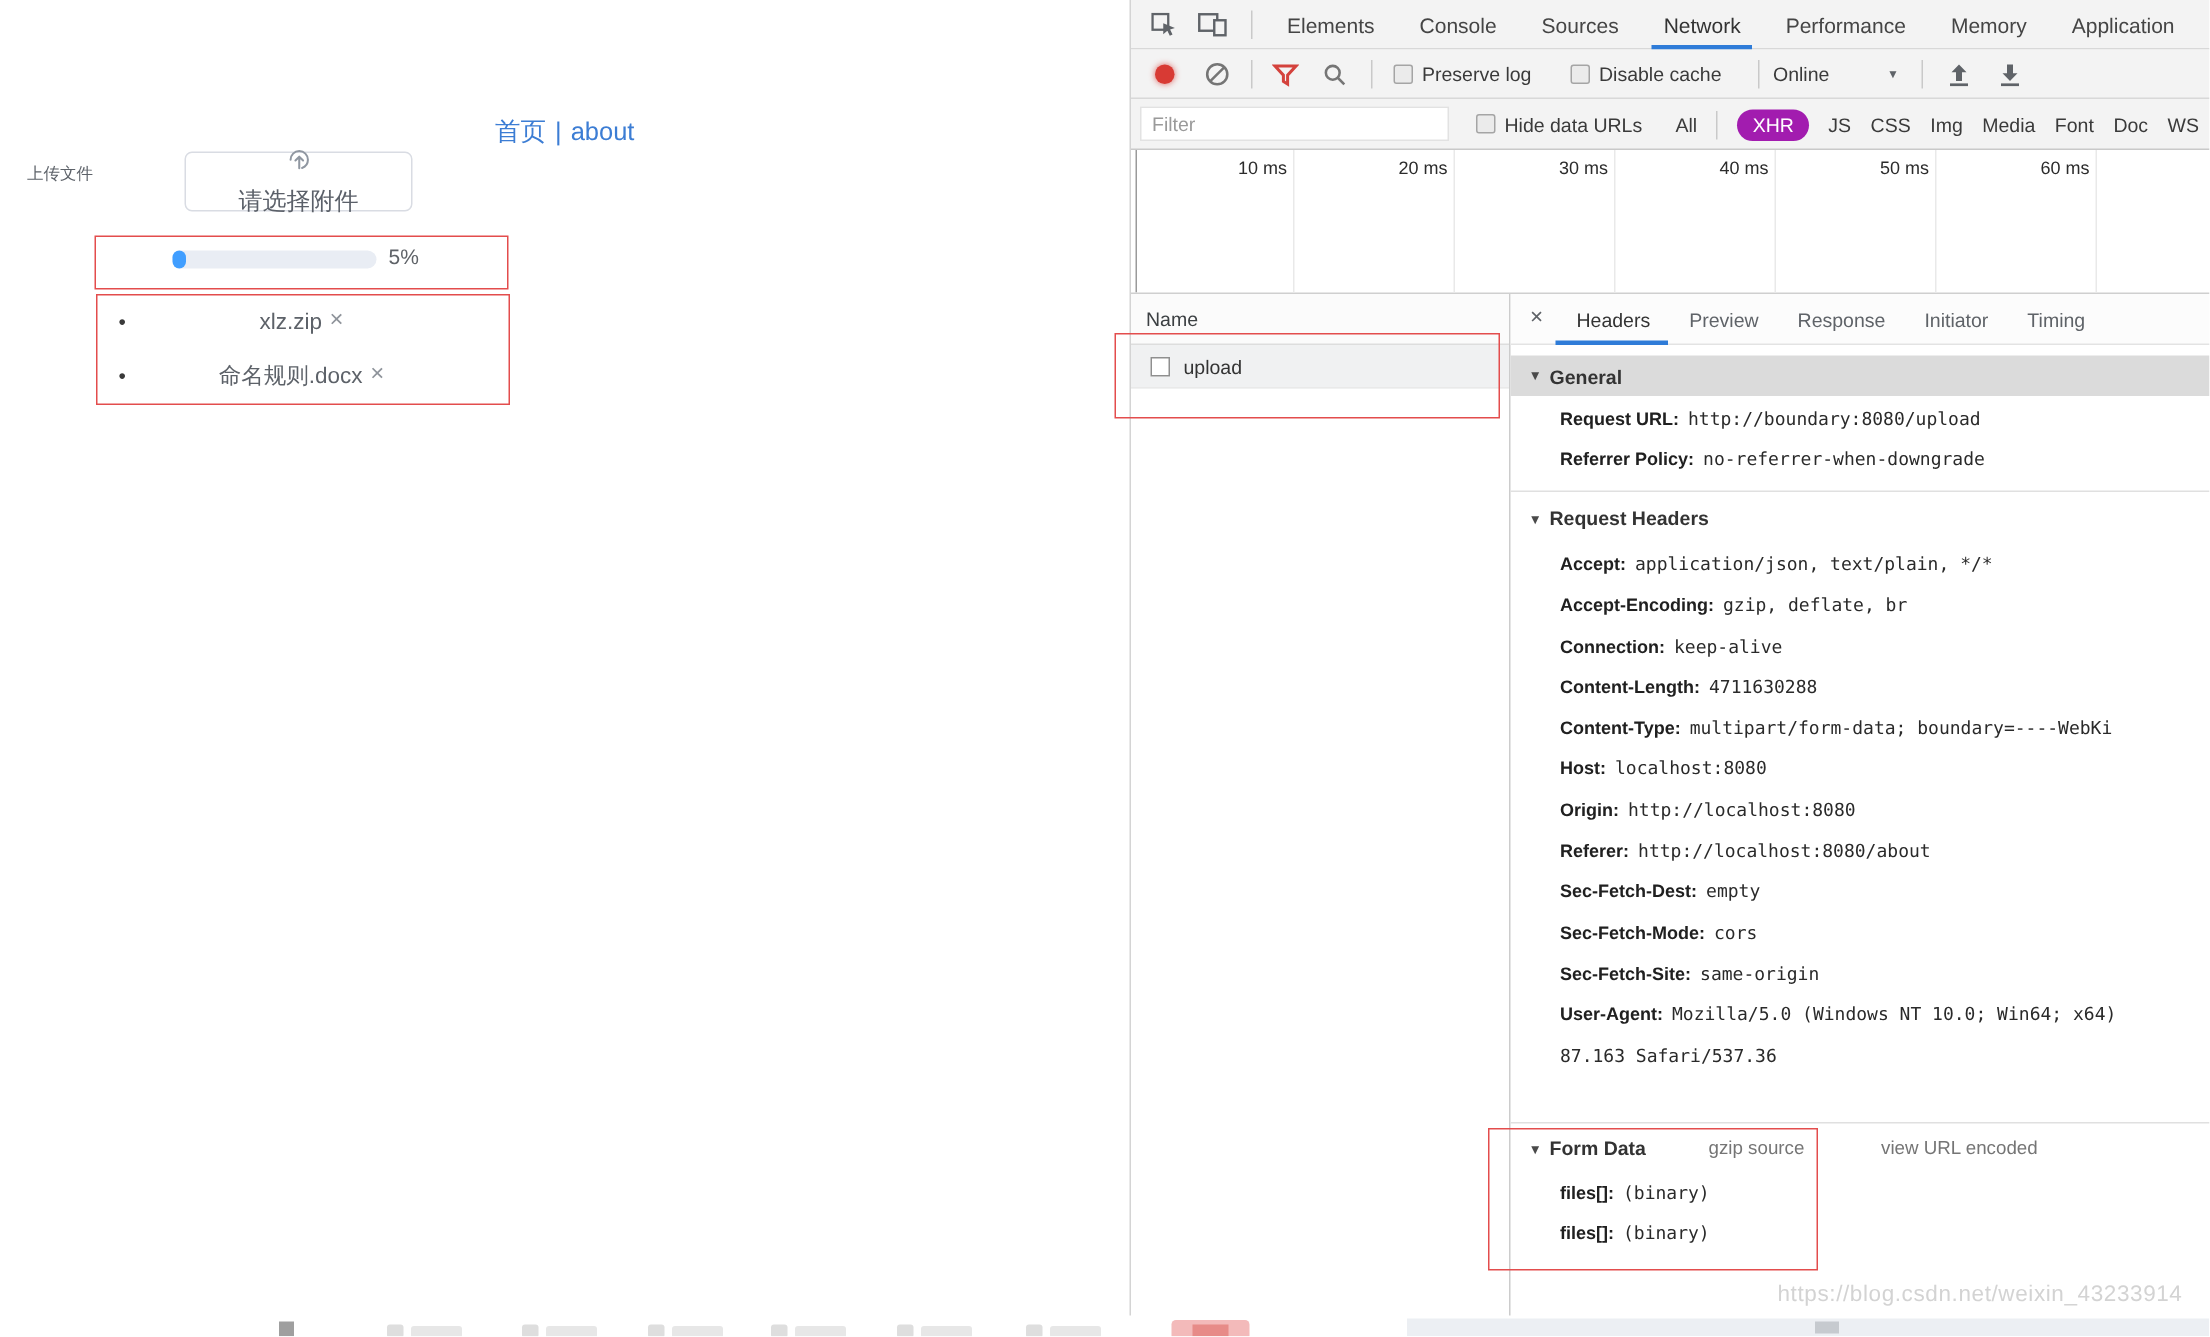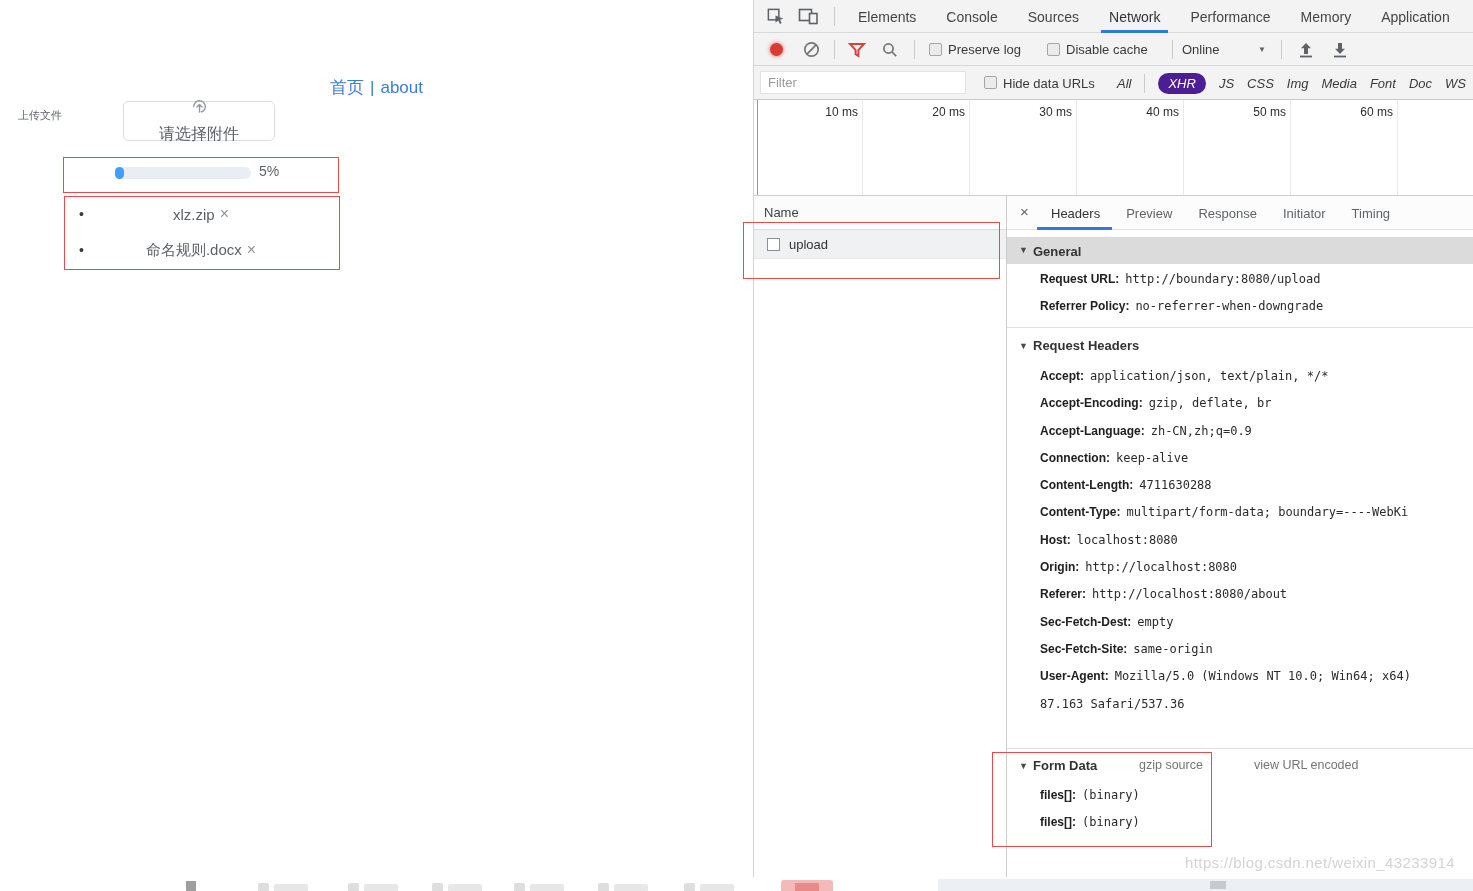--- a/index.html
+++ b/index.html
@@ -49,23 +49,23 @@
       border-radius:2px;box-sizing:border-box;cursor:pointer;}
   .tb-label{position:absolute;top:9px;font-size:13px;color:#3a3a3a;white-space:nowrap;}
   .dd-arrow{position:absolute;left:504px;top:12px;font-size:8px;color:#5f6368;}
 
   .dt-filterbar{position:absolute;left:0;top:66px;width:100%;height:34px;background:#f3f3f3;
       border-bottom:1px solid #c9c9c9;box-sizing:border-box;}
   .filter-input{position:absolute;left:6px;top:5px;width:206px;height:23px;border:1px solid #e2e2e2;
       background:#fff;font-size:13px;padding:0 7px;color:#333;box-sizing:border-box;outline:none;
       font-family:"Liberation Sans",sans-serif;}
   .filter-input::placeholder{color:#9a9a9a;}
-  .type-filters{position:absolute;left:363px;top:0;height:34px;display:flex;align-items:center;gap:13px;white-space:nowrap;font-style:italic;}
+  .type-filters{position:absolute;left:363px;top:0;height:34px;display:flex;align-items:center;gap:13px;white-space:nowrap;}
   .type-filter{color:#3a3a3a;font-size:13px;cursor:pointer;}
-  .type-filter.active{background:#4c1d95;color:#fff;padding:3px 10px;border-radius:11px;}
+  .type-filter.active{background:#a21caf;color:#fff;padding:3px 10px;border-radius:11px;}
 
   .dt-timeline{position:absolute;left:0;top:100px;width:100%;height:96px;background:#fff;
       border-bottom:1px solid #cfcfcf;box-sizing:border-box;overflow:hidden;}
   .tl-origin{position:absolute;left:3px;top:0;width:1px;height:100%;background:#9a9a9a;}
   .tl-grid{position:absolute;top:0;width:1px;height:100%;background:#e9e9e9;}
   .tl-label{position:absolute;top:5px;width:60px;text-align:right;font-size:12px;color:#2c2c2c;}
 
   .np-header{position:absolute;left:0;top:196px;width:252px;height:34px;border-bottom:1px solid #ddd;
       display:flex;align-items:center;padding-left:10px;font-size:13px;color:#3c4043;background:#fbfbfb;box-sizing:border-box;}
   .np-rows{position:absolute;left:0;top:230px;width:252px;}
@@ -301,42 +301,42 @@
 
       <div class="hdr-rows" style="top:167px;">
 
       <div class="hdr-row">
             <span class="hname">Accept:</span><span class="hval">application/json, text/plain, */*</span>
           </div>
           <div class="hdr-row">
             <span class="hname">Accept-Encoding:</span><span class="hval">gzip, deflate, br</span>
           </div>
           <div class="hdr-row">
-            <span class="hname">Accept-Language:</span><span class="hval">zh-CN,zh;q=0.9</span>
-          </div>
-          <div class="hdr-row">
             <span class="hname">Connection:</span><span class="hval">keep-alive</span>
           </div>
           <div class="hdr-row">
             <span class="hname">Content-Length:</span><span class="hval">4711630288</span>
           </div>
           <div class="hdr-row">
             <span class="hname">Content-Type:</span><span class="hval">multipart/form-data; boundary=----WebKi</span>
           </div>
           <div class="hdr-row">
             <span class="hname">Host:</span><span class="hval">localhost:8080</span>
           </div>
           <div class="hdr-row">
             <span class="hname">Origin:</span><span class="hval">http://localhost:8080</span>
           </div>
           <div class="hdr-row">
             <span class="hname">Referer:</span><span class="hval">http://localhost:8080/about</span>
           </div>
           <div class="hdr-row">
             <span class="hname">Sec-Fetch-Dest:</span><span class="hval">empty</span>
+          </div>
+          <div class="hdr-row">
+            <span class="hname">Sec-Fetch-Mode:</span><span class="hval">cors</span>
           </div>
           <div class="hdr-row">
             <span class="hname">Sec-Fetch-Site:</span><span class="hval">same-origin</span>
           </div>
           <div class="hdr-row">
             <span class="hname">User-Agent:</span><span class="hval">Mozilla/5.0 (Windows NT 10.0; Win64; x64)</span>
           </div>
           <div class="hdr-row">
             <span class="hname"></span><span class="hval">87.163 Safari/537.36</span>
           </div>

